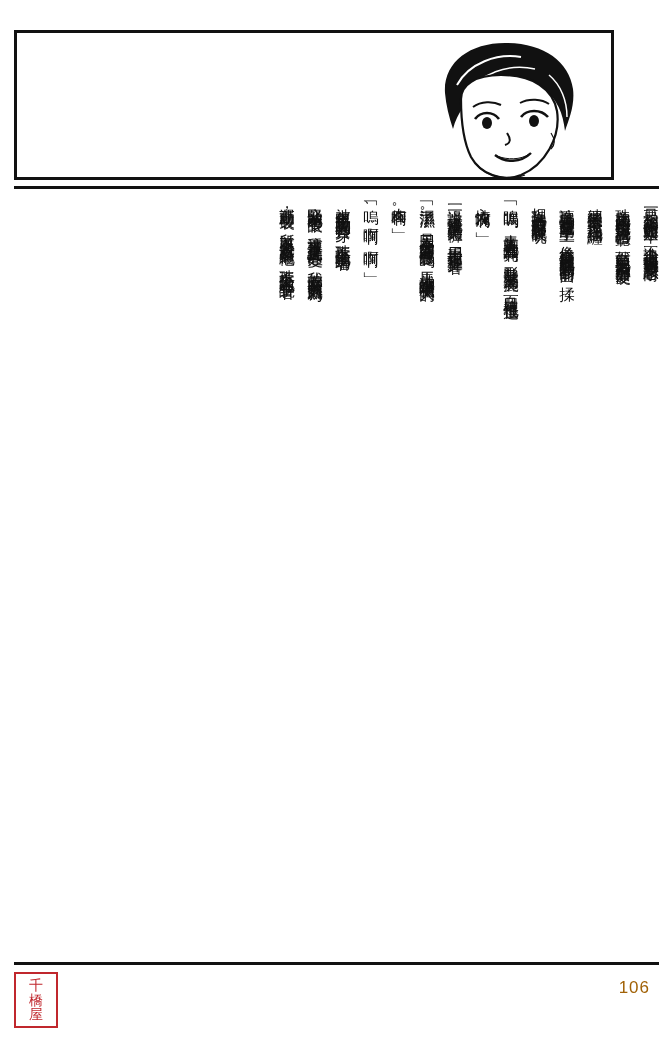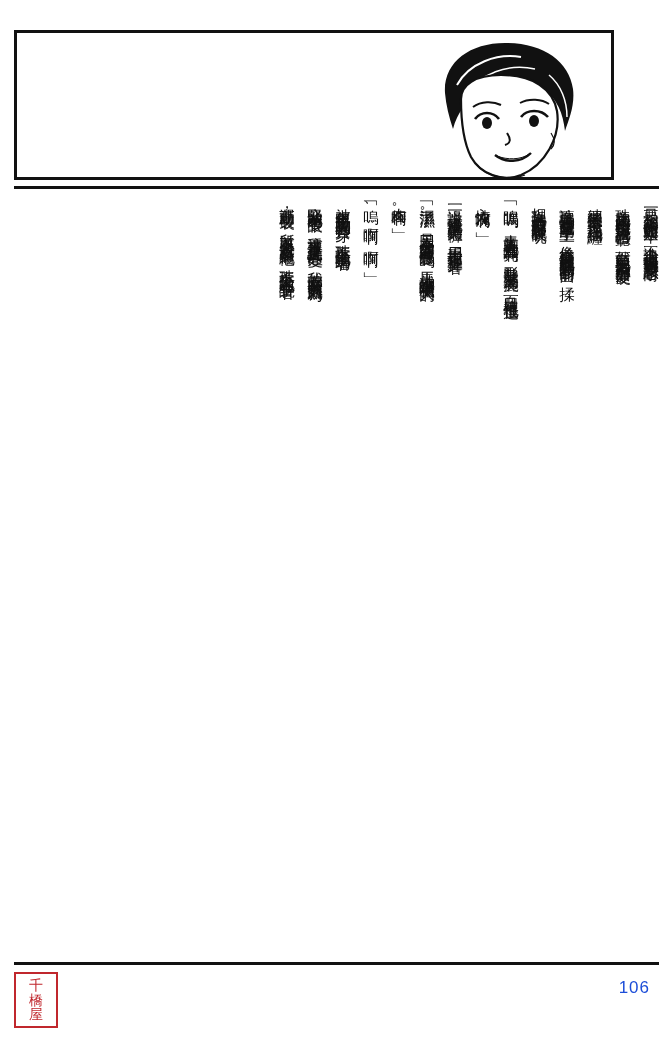--- a/index.html
+++ b/index.html
@@ -84,21 +84,21 @@
     white-space: nowrap;
     font-family: "DejaVu Serif", "Liberation Serif", serif;
   }
 
   
   .page-number {
     position: absolute;
     right: 22px;
     top: 978px;
     font-size: 17px;
-    color: #1d4ed8;
+    color: #a16207;
     font-family: "Liberation Sans", sans-serif;
     letter-spacing: 1px;
   }
 
   
   .seal {
     position: absolute;
     left: 14px;
     top: 972px;
     width: 44px;

